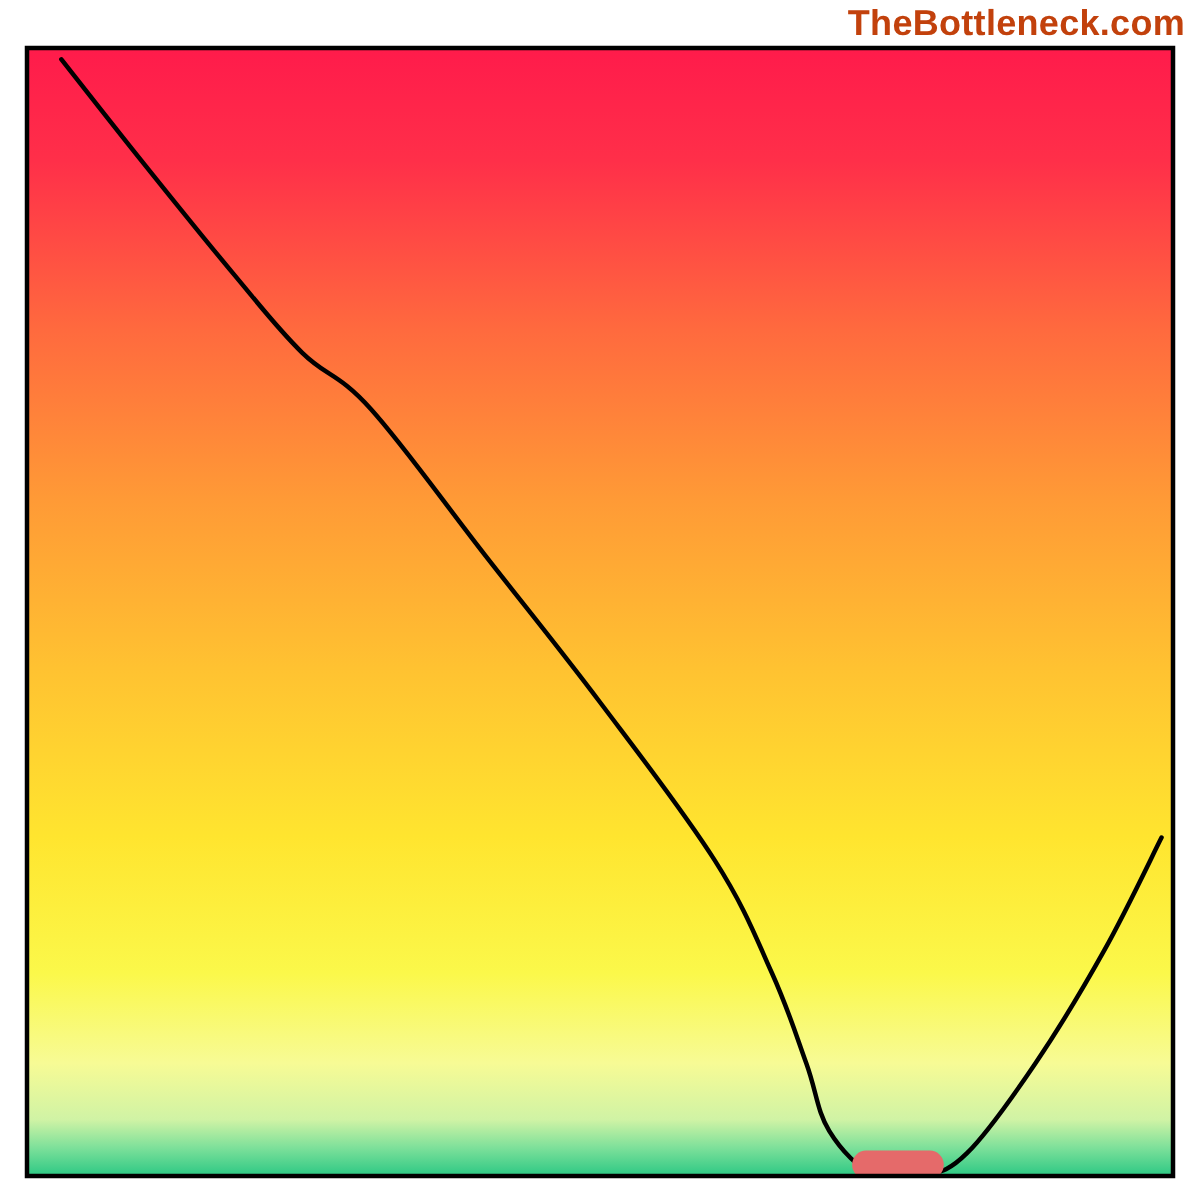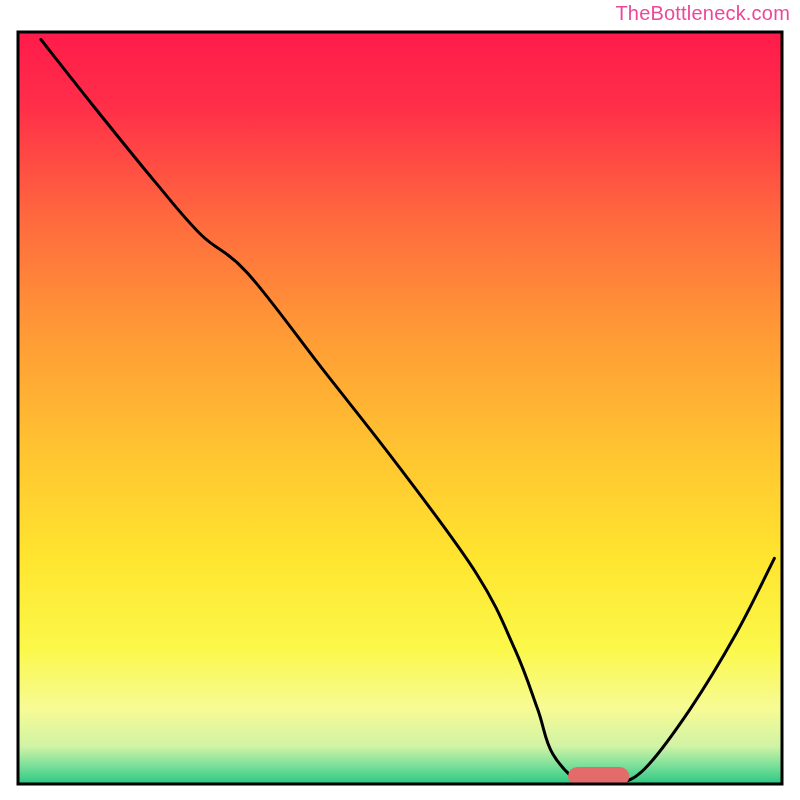--- a/index.html
+++ b/index.html
@@ -13,23 +13,23 @@
   }
   .container {
     position: relative;
     width: 800px;
     height: 800px;
   }
   .watermark {
     position: absolute;
     top: 2px;
     right: 10px;
-    font-size: 20px;
-    color: #ec4899;
-    font-weight: 400;
+    font-size: 24px;
+    color: #c2410c;
+    font-weight: 700;
     letter-spacing: 0.2px;
   }
   svg.chart {
     position: absolute;
     left: 0;
     top: 0;
     width: 800px;
     height: 800px;
   }
 </style>

